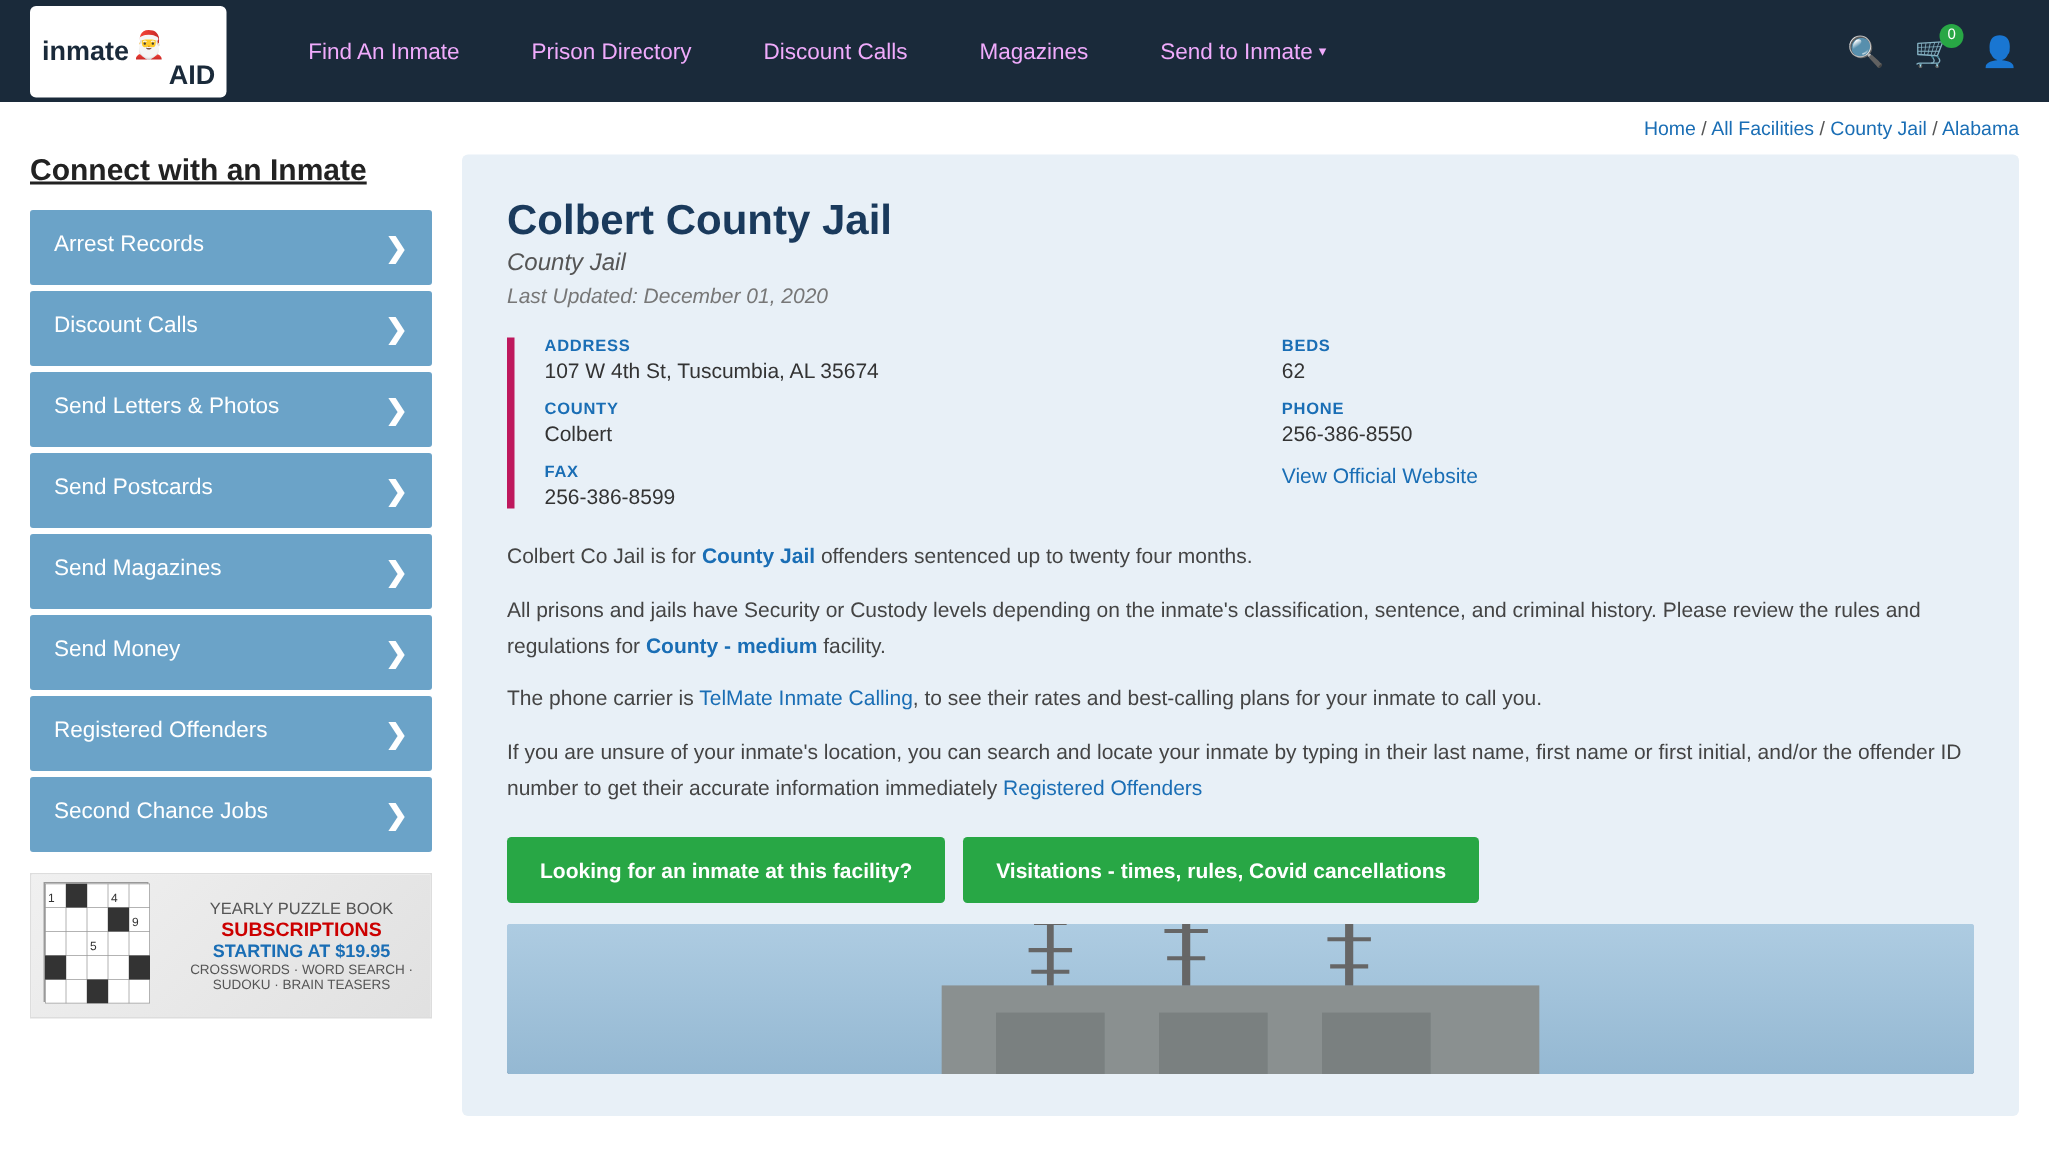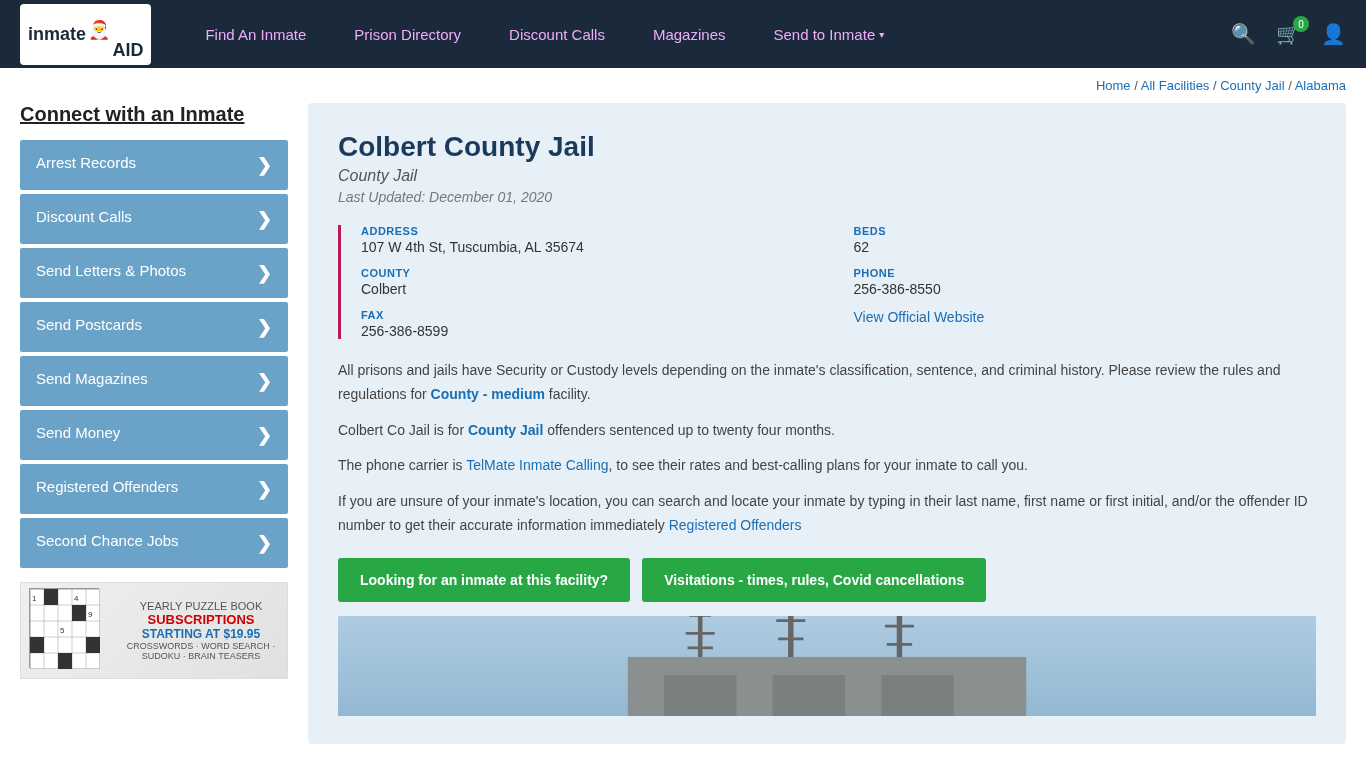--- a/index.html
+++ b/index.html
@@ -187,21 +187,21 @@
       margin-bottom: 4px;
     }
     .facility-updated {
       font-size: 14px;
       color: #777;
       font-style: italic;
       margin-bottom: 20px;
     }
 
     .info-grid {
-      border-left: 3px solid #be185d;
+      border-left: 5px solid #be185d;
       padding-left: 20px;
       margin-bottom: 20px;
       display: grid;
       grid-template-columns: 1fr 1fr;
       gap: 12px 30px;
     }
     .info-label {
       font-size: 11px;
       font-weight: bold;
       color: #1a6eb5;
@@ -398,24 +398,24 @@
         <div class="info-label">FAX</div>
         <div class="info-value">256-386-8599</div>
       </div>
       <div>
         <a class="info-link" href="#">View Official Website</a>
       </div>
     </div>
 
     <div class="desc-section">
       <p>
-        All prisons and jails have Security or Custody levels depending on the inmate's classification, sentence, and criminal history. Please review the rules and regulations for <a class="desc-link desc-link-bold" href="#">County - medium</a> facility.
+        Colbert Co Jail is for <a class="desc-link desc-link-bold" href="#">County Jail</a> offenders sentenced up to twenty four months.
       </p>
       <p>
-        Colbert Co Jail is for <a class="desc-link desc-link-bold" href="#">County Jail</a> offenders sentenced up to twenty four months.
+        All prisons and jails have Security or Custody levels depending on the inmate's classification, sentence, and criminal history. Please review the rules and regulations for <a class="desc-link desc-link-bold" href="#">County - medium</a> facility.
       </p>
       <p>
         The phone carrier is <a class="desc-link" href="#">TelMate Inmate Calling</a>, to see their rates and best-calling plans for your inmate to call you.
       </p>
       <p>
         If you are unsure of your inmate's location, you can search and locate your inmate by typing in their last name, first name or first initial, and/or the offender ID number to get their accurate information immediately <a class="desc-link" href="#">Registered Offenders</a>
       </p>
     </div>
 
     <div class="btn-row">

